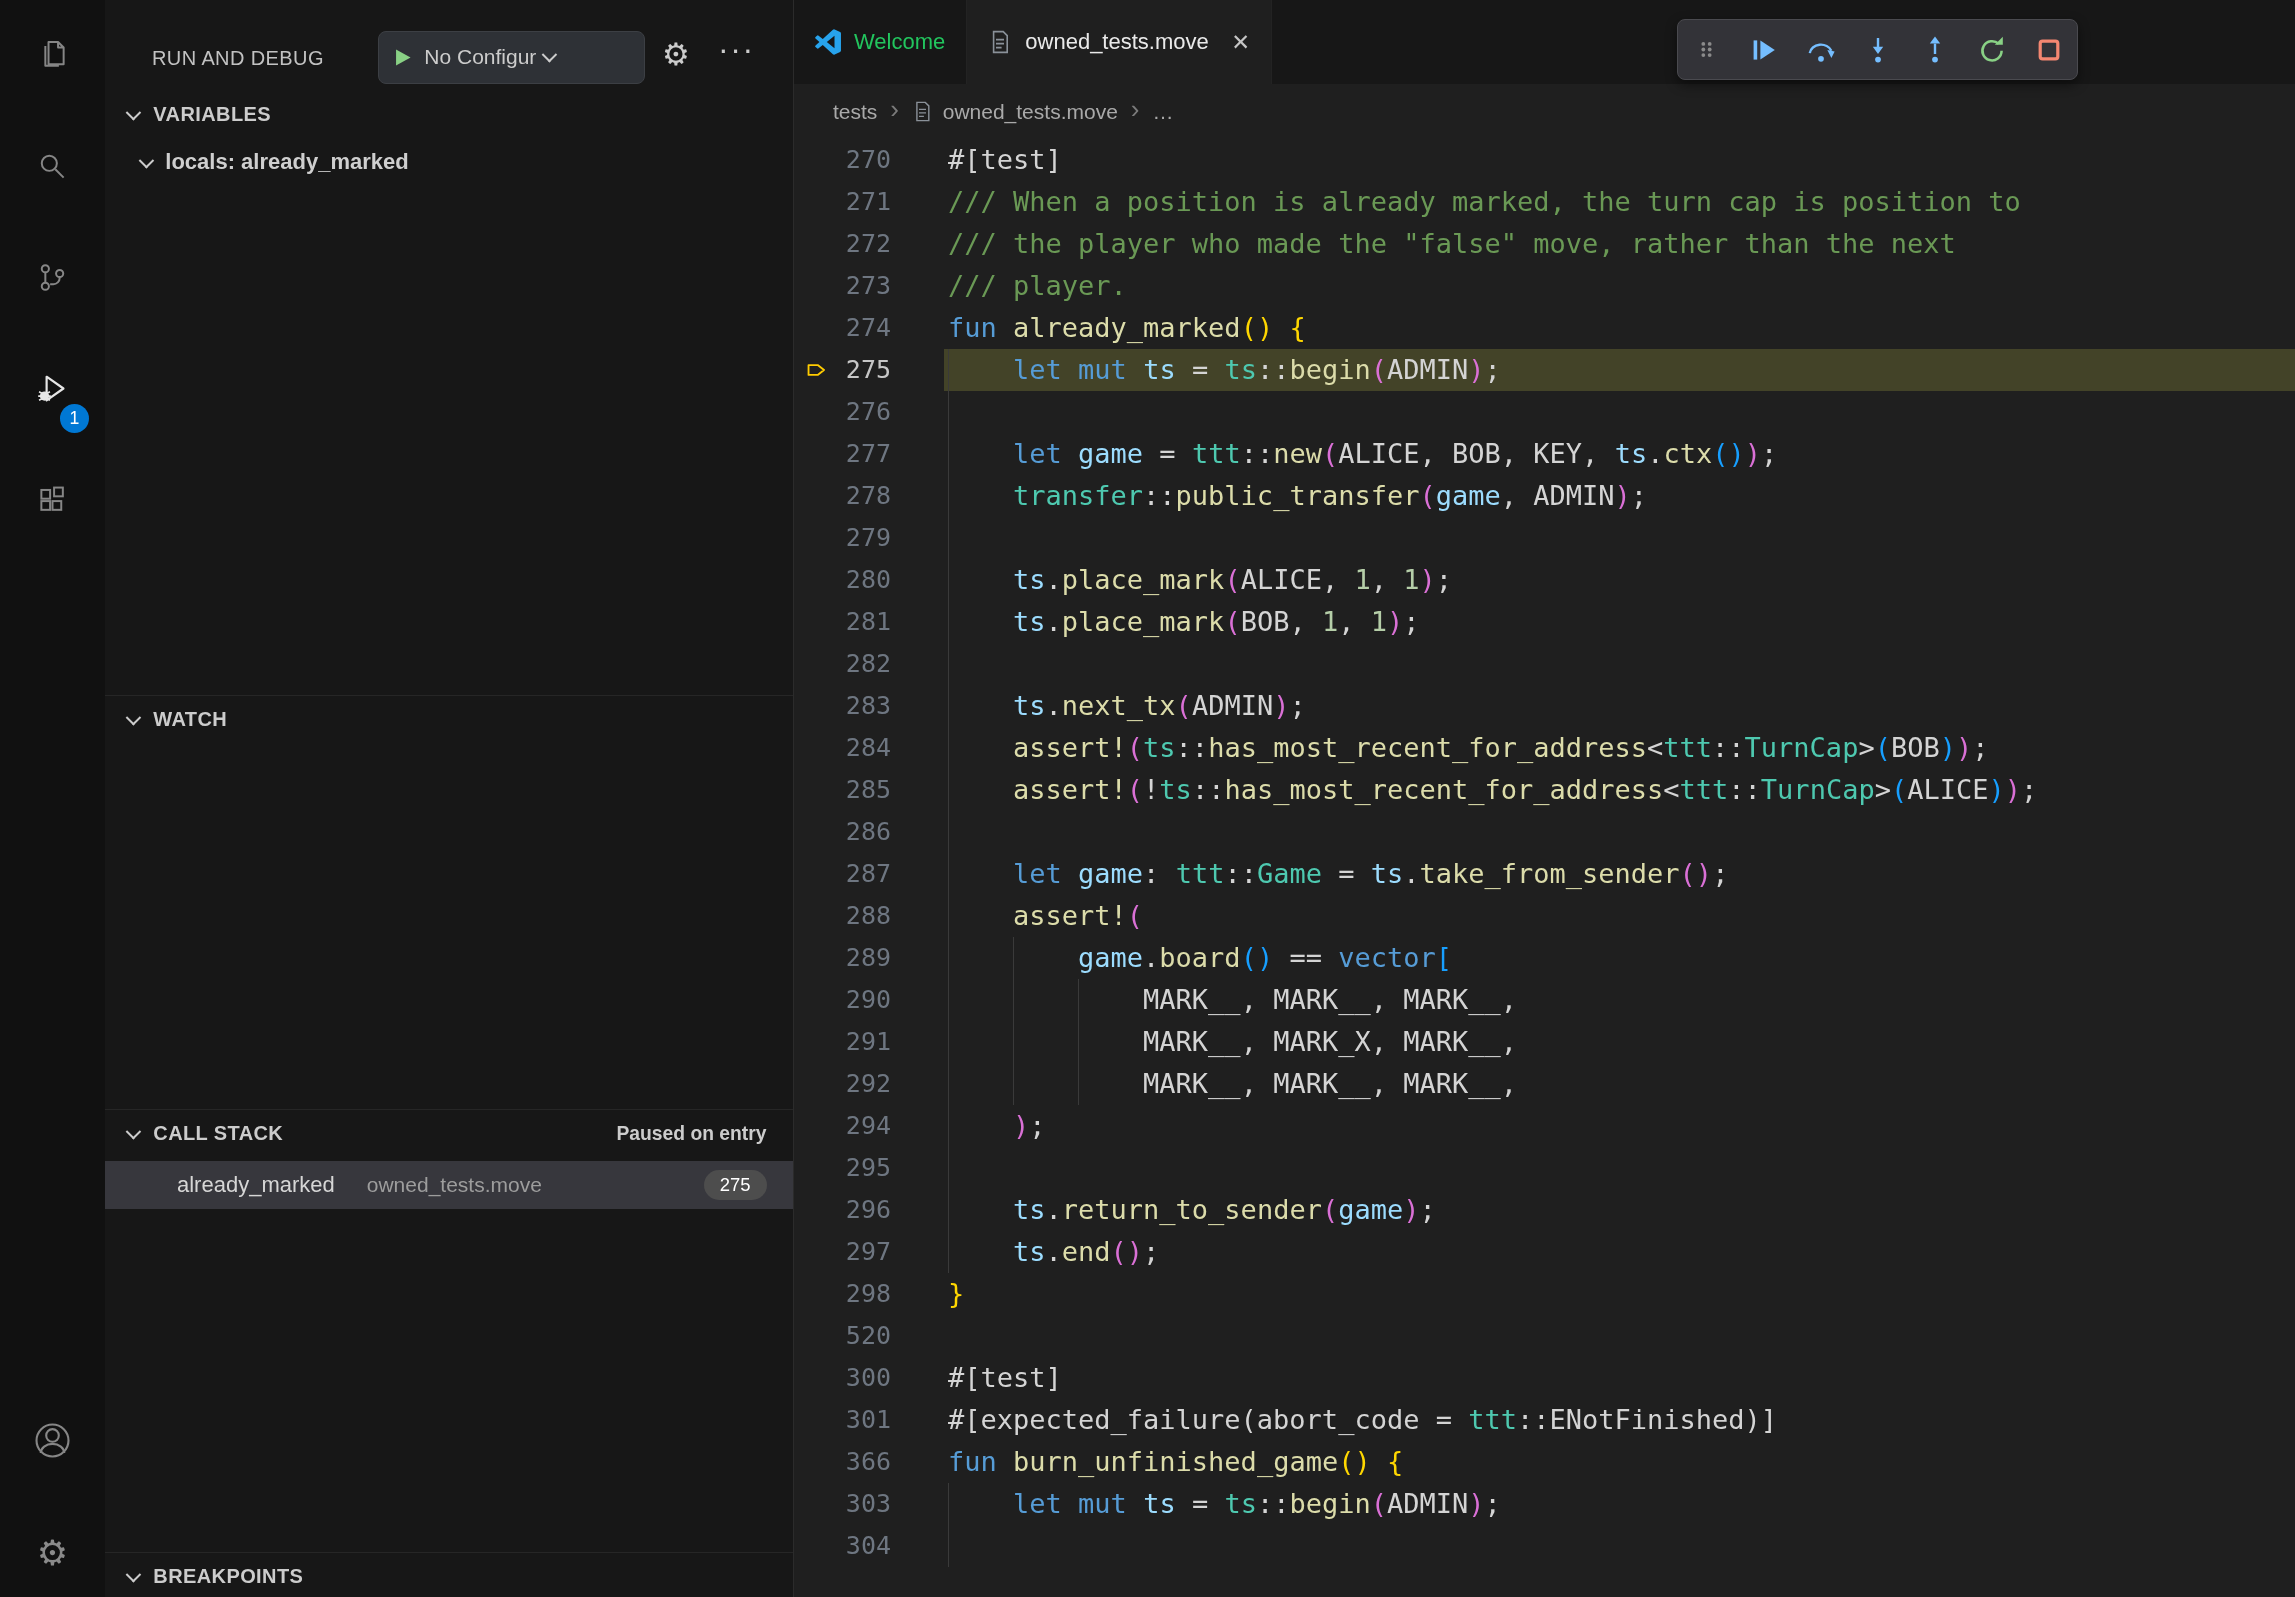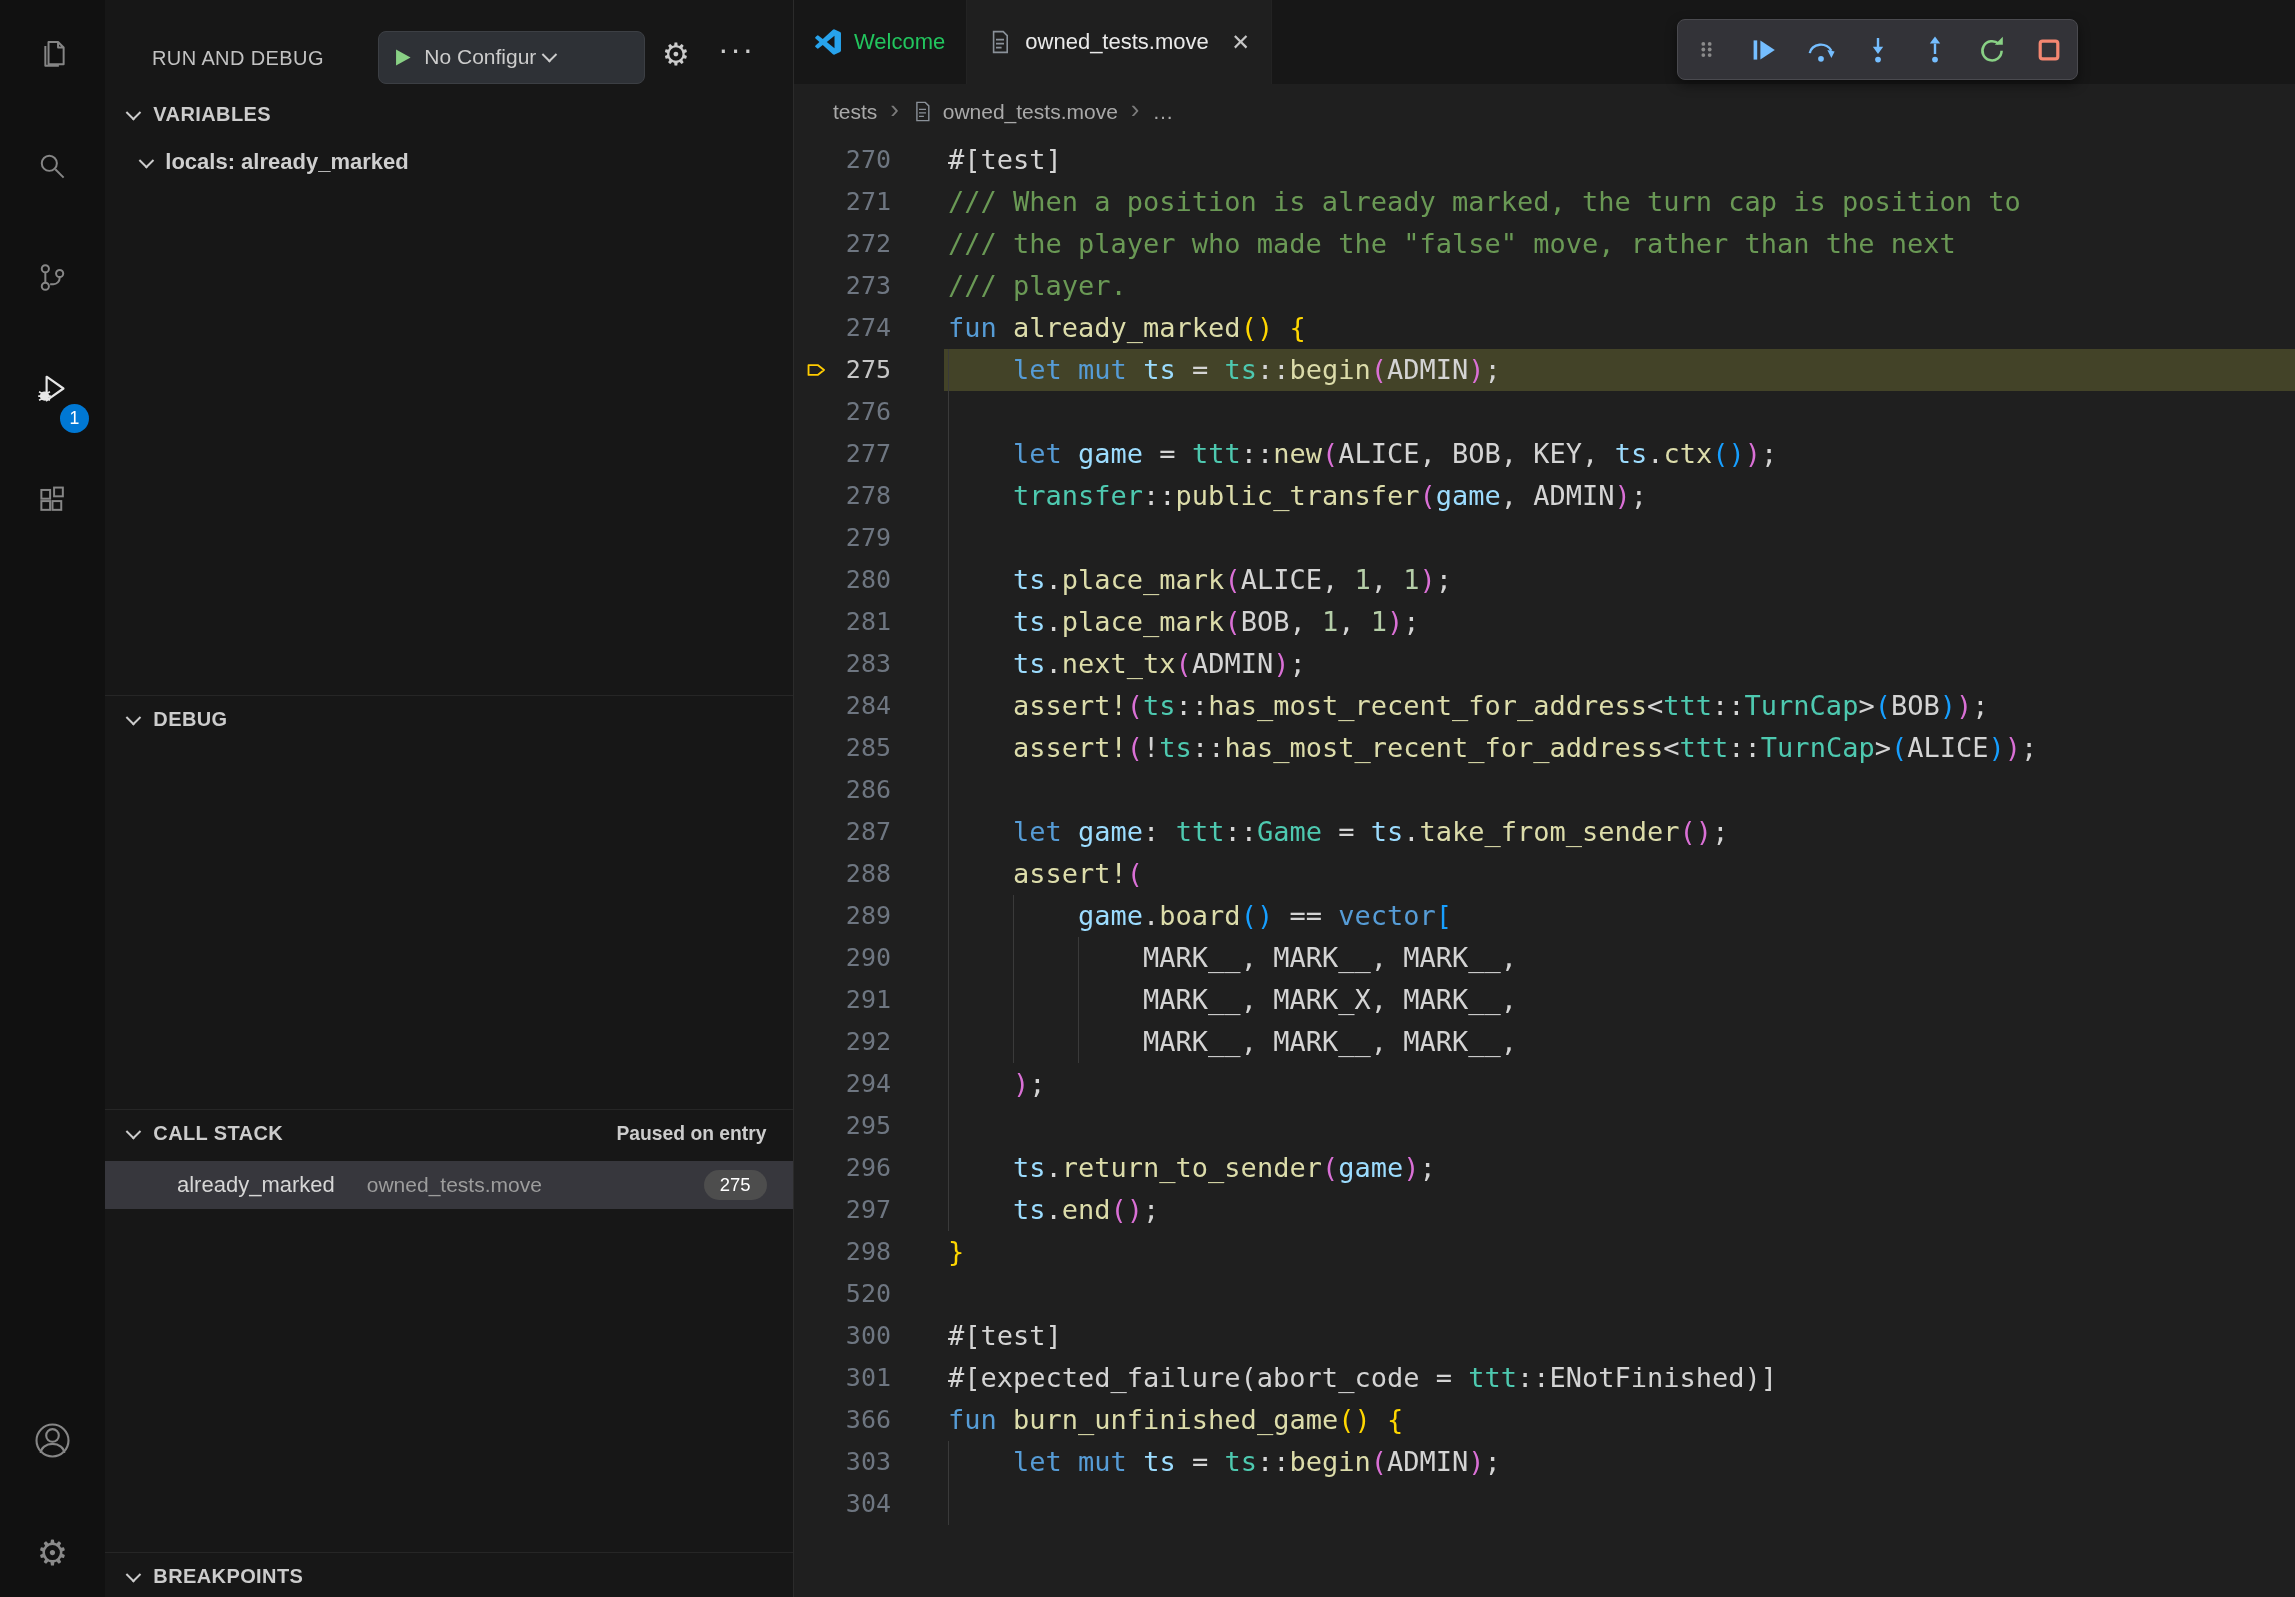--- a/index.html
+++ b/index.html
@@ -144,21 +144,21 @@
       <span class="chev"></span>
       <span class="t">VARIABLES</span>
     </div>
     <div class="scope-row">
       <span class="chev"></span>
       <span class="t">locals: already_marked</span>
     </div>
 
     <div class="sect-head sect-line" style="top:695px;">
       <span class="chev"></span>
-      <span class="t">DEBUG</span>
+      <span class="t">WATCH</span>
     </div>
 
     <div class="sect-head sect-line" style="top:1109px;">
       <span class="chev"></span>
       <span class="t">CALL STACK</span>
       <span class="paused">Paused on entry</span>
     </div>
     <div class="frame-row">
       <span class="fname">already_marked</span>
       <span class="ffile">owned_tests.move</span>
@@ -302,20 +302,24 @@
           </div>
           <div class="crow">
             <span class="lnum">280</span>
             <span class="ltxt"><i class="guide" style="left:0ch"></i><span style="color:#D4D4D4">    </span><span style="color:#9CDCFE">ts</span><span style="color:#D4D4D4">.</span><span style="color:#DCDCAA">place_mark</span><span style="color:#DA70D6">(</span><span style="color:#D4D4D4">ALICE</span><span style="color:#D4D4D4">, </span><span style="color:#B5CEA8">1</span><span style="color:#D4D4D4">, </span><span style="color:#B5CEA8">1</span><span style="color:#DA70D6">)</span><span style="color:#D4D4D4">;</span></span>
           </div>
           <div class="crow">
             <span class="lnum">281</span>
             <span class="ltxt"><i class="guide" style="left:0ch"></i><span style="color:#D4D4D4">    </span><span style="color:#9CDCFE">ts</span><span style="color:#D4D4D4">.</span><span style="color:#DCDCAA">place_mark</span><span style="color:#DA70D6">(</span><span style="color:#D4D4D4">BOB</span><span style="color:#D4D4D4">, </span><span style="color:#B5CEA8">1</span><span style="color:#D4D4D4">, </span><span style="color:#B5CEA8">1</span><span style="color:#DA70D6">)</span><span style="color:#D4D4D4">;</span></span>
           </div>
           <div class="crow">
+            <span class="lnum">282</span>
+            <span class="ltxt"><i class="guide" style="left:0ch"></i></span>
+          </div>
+          <div class="crow">
             <span class="lnum">283</span>
             <span class="ltxt"><i class="guide" style="left:0ch"></i><span style="color:#D4D4D4">    </span><span style="color:#9CDCFE">ts</span><span style="color:#D4D4D4">.</span><span style="color:#DCDCAA">next_tx</span><span style="color:#DA70D6">(</span><span style="color:#D4D4D4">ADMIN</span><span style="color:#DA70D6">)</span><span style="color:#D4D4D4">;</span></span>
           </div>
           <div class="crow">
             <span class="lnum">284</span>
             <span class="ltxt"><i class="guide" style="left:0ch"></i><span style="color:#D4D4D4">    </span><span style="color:#DCDCAA">assert!</span><span style="color:#DA70D6">(</span><span style="color:#4EC9B0">ts</span><span style="color:#D4D4D4">::</span><span style="color:#DCDCAA">has_most_recent_for_address</span><span style="color:#D4D4D4">&lt;</span><span style="color:#4EC9B0">ttt</span><span style="color:#D4D4D4">::</span><span style="color:#4EC9B0">TurnCap</span><span style="color:#D4D4D4">&gt;</span><span style="color:#179FFF">(</span><span style="color:#D4D4D4">BOB</span><span style="color:#179FFF">)</span><span style="color:#DA70D6">)</span><span style="color:#D4D4D4">;</span></span>
           </div>
           <div class="crow">
             <span class="lnum">285</span>
             <span class="ltxt"><i class="guide" style="left:0ch"></i><span style="color:#D4D4D4">    </span><span style="color:#DCDCAA">assert!</span><span style="color:#DA70D6">(</span><span style="color:#D4D4D4">!</span><span style="color:#4EC9B0">ts</span><span style="color:#D4D4D4">::</span><span style="color:#DCDCAA">has_most_recent_for_address</span><span style="color:#D4D4D4">&lt;</span><span style="color:#4EC9B0">ttt</span><span style="color:#D4D4D4">::</span><span style="color:#4EC9B0">TurnCap</span><span style="color:#D4D4D4">&gt;</span><span style="color:#179FFF">(</span><span style="color:#D4D4D4">ALICE</span><span style="color:#179FFF">)</span><span style="color:#DA70D6">)</span><span style="color:#D4D4D4">;</span></span>

